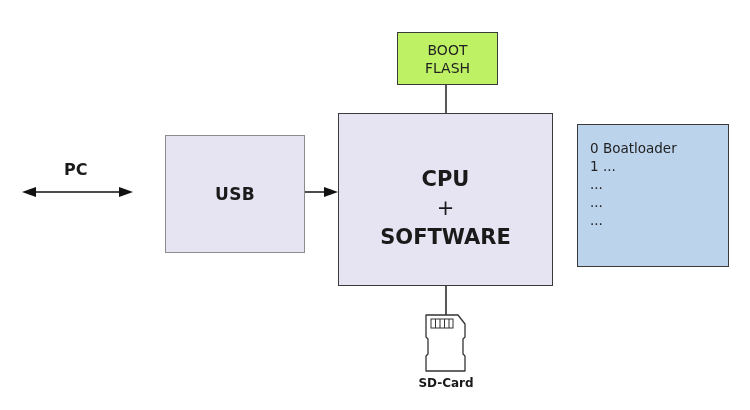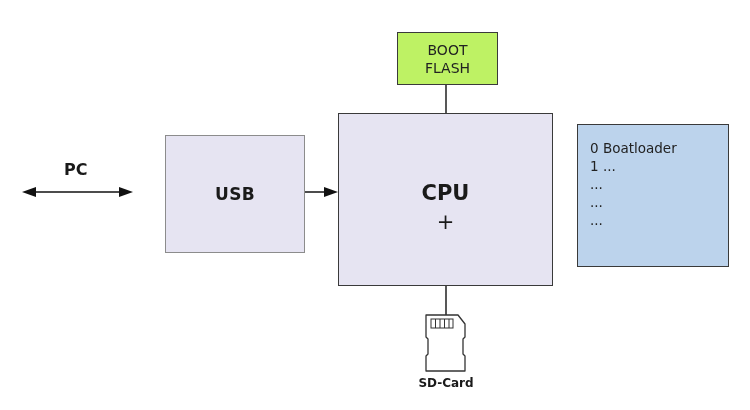--- a/index.html
+++ b/index.html
@@ -62,20 +62,21 @@
 <div class="pc-label">PC</div>
 
 <div class="box usb center">
   <span class="usb-label">USB</span>
 </div>
 
 <div class="box cpu center">
   <div class="cpu-label">
     <div>CPU</div>
     <div style="font-weight:normal;">+</div>
+    <div>SOFTWARE</div>
   </div>
 </div>
 
 <div class="box boot center">
   <div class="boot-label">
     <div>BOOT</div>
     <div>FLASH</div>
   </div>
 </div>
 

